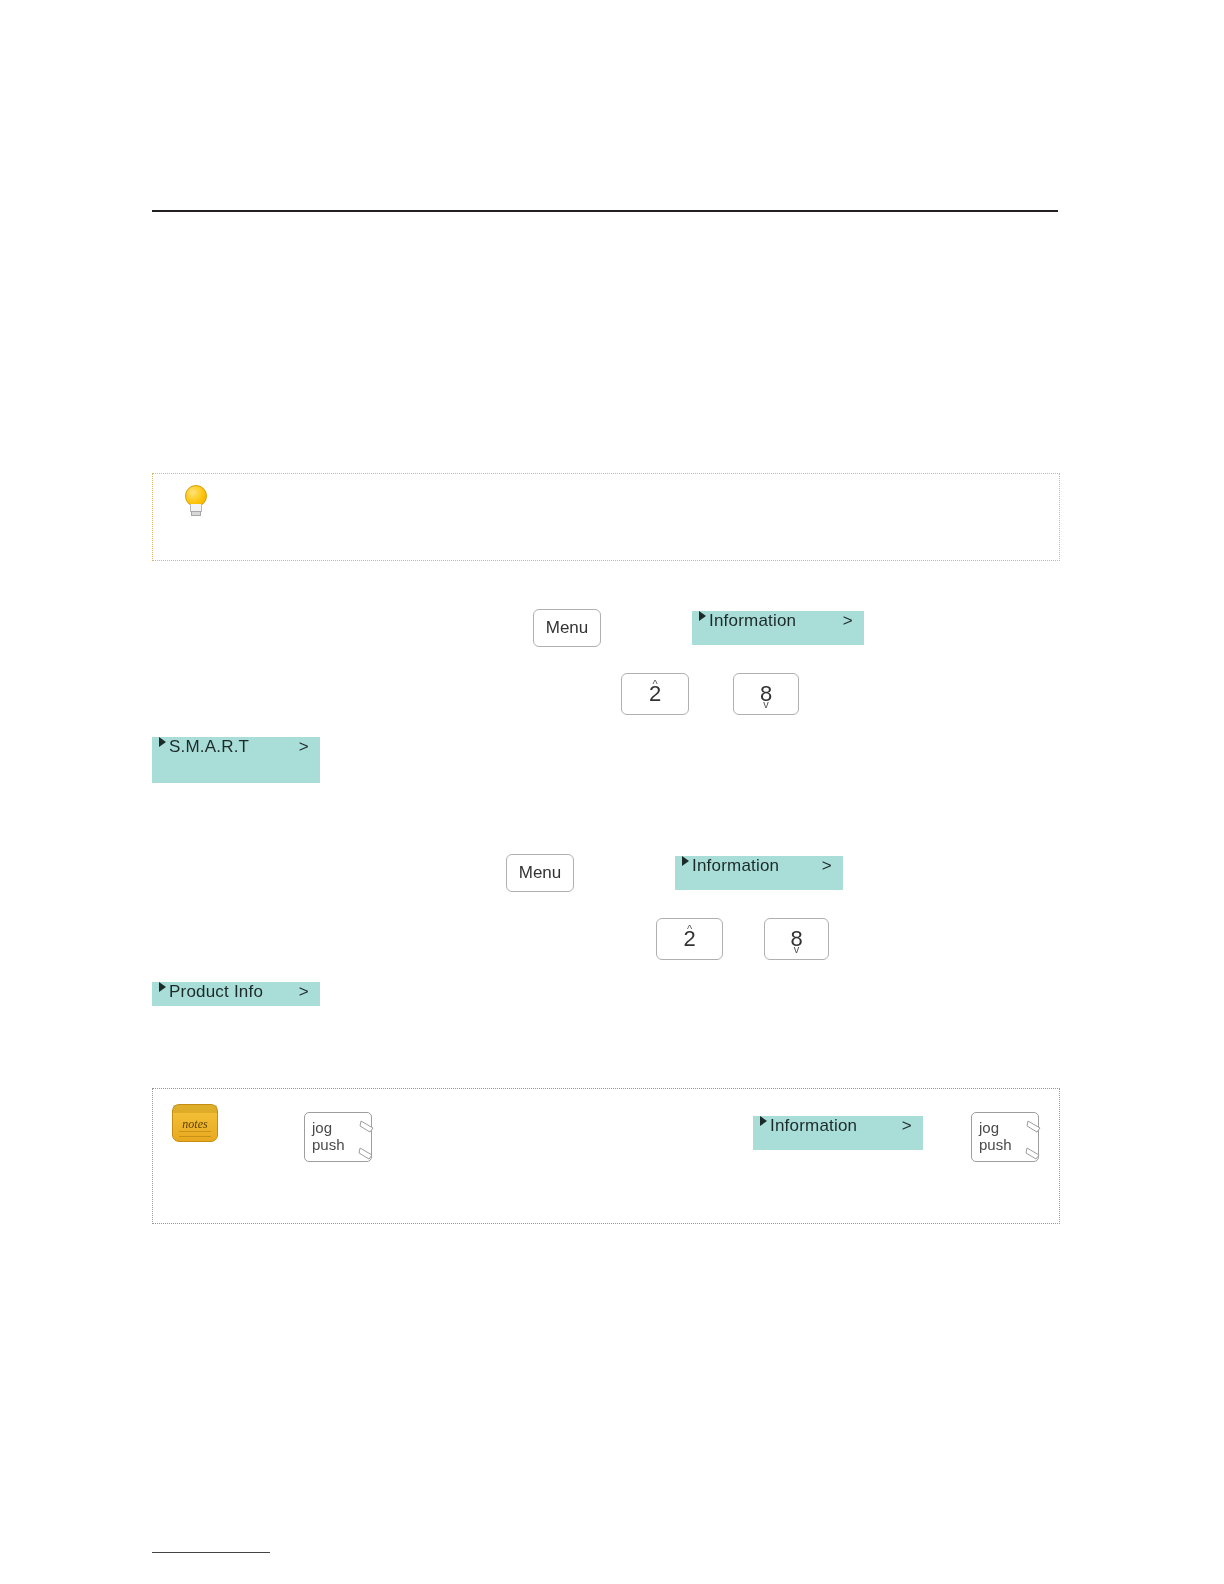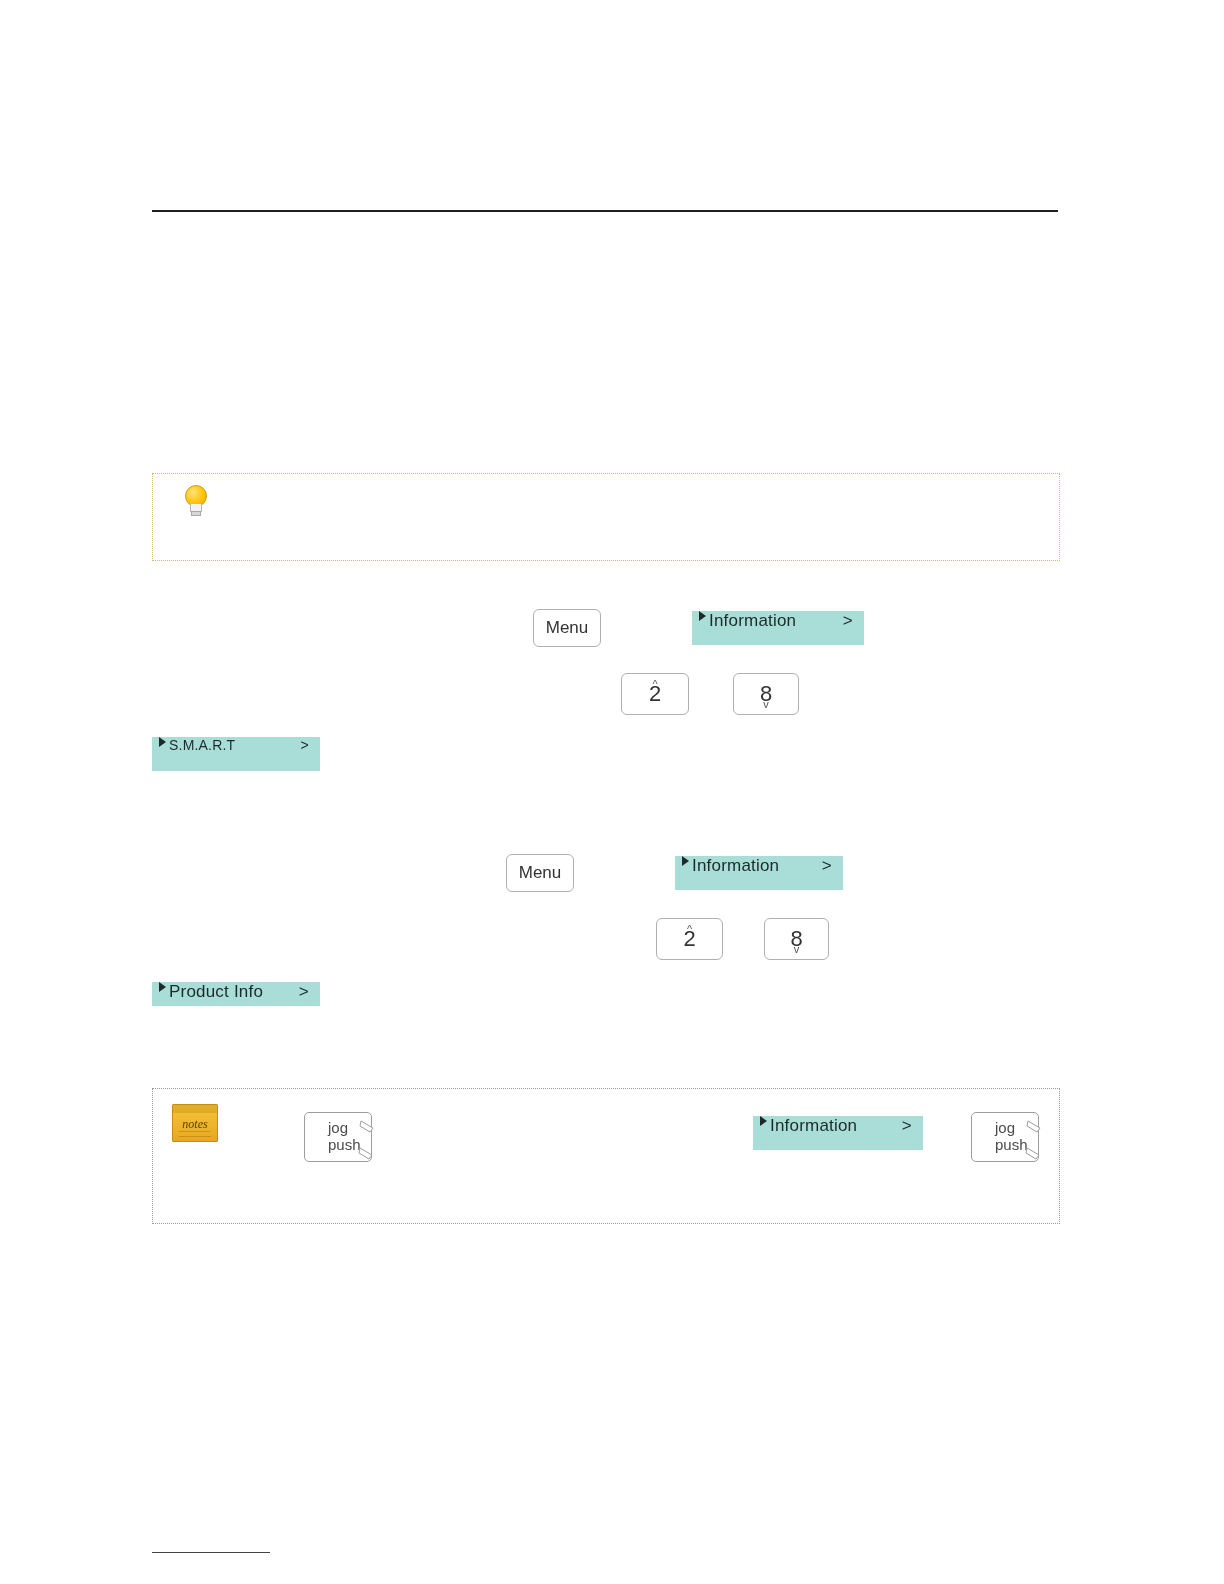--- a/index.html
+++ b/index.html
@@ -90,21 +90,21 @@
   }
   .note-icon {
     position: absolute;
     left: 19px;
     top: 15px;
     width: 46px;
     height: 38px;
     background: linear-gradient(180deg, #f5c53d 0%, #e8a81f 100%);
     border: 1px solid #c58d12;
     box-sizing: border-box;
-    border-radius: 1px;
+    border-radius: 7px;
     padding-left: 12px;
   }
   .note-icon .note-top {
     position: absolute;
     left: 0;
     top: 0;
     right: 0;
     height: 8px;
     background: #b8860b;
     opacity: .35;
@@ -209,21 +209,21 @@
     height: 50px;
     background: #ffffff;
     border: 1px solid #9e9e9e;
     border-radius: 5px;
     box-sizing: border-box;
     color: #4a4a4a;
     font-family: "Liberation Sans", sans-serif;
     font-size: 15px;
     line-height: 17px;
     padding-top: 6px;
-    padding-left: 23px;
+    padding-left: 7px;
   }
   .jogkey .jog-line { display: block; }
   .jogkey .arrow-wrap {
     position: absolute;
     right: -7px;
     top: 2px;
     width: 22px;
     height: 46px;
     pointer-events: none;
   }
@@ -264,21 +264,21 @@
 <div class="numkey" style="left:621px; top:673px; width:68px; height:42px;">
   <span class="caret up">^</span>
   <span class="num">2</span>
 </div>
 
 <div class="numkey" style="left:733px; top:673px; width:66px; height:42px;">
   <span class="num">8</span>
   <span class="caret down">v</span>
 </div>
 
-<div class="chip" style="left:152px; top:737px; width:168px; height:34px; font-size:14px;">
+<div class="chip" style="left:152px; top:737px; width:168px; height:46px; font-size:17px;">
   <span class="tri"></span>
   <span class="chip-label">S.M.A.R.T</span>
   <span class="gt">&gt;</span>
 </div>
 
 <div class="key" style="left:506px; top:854px; width:68px; height:38px; font-size:17px;">
   <span>Menu</span>
 </div>
 
 <div class="chip" style="left:675px; top:856px; width:168px; height:34px; font-size:17px;">

